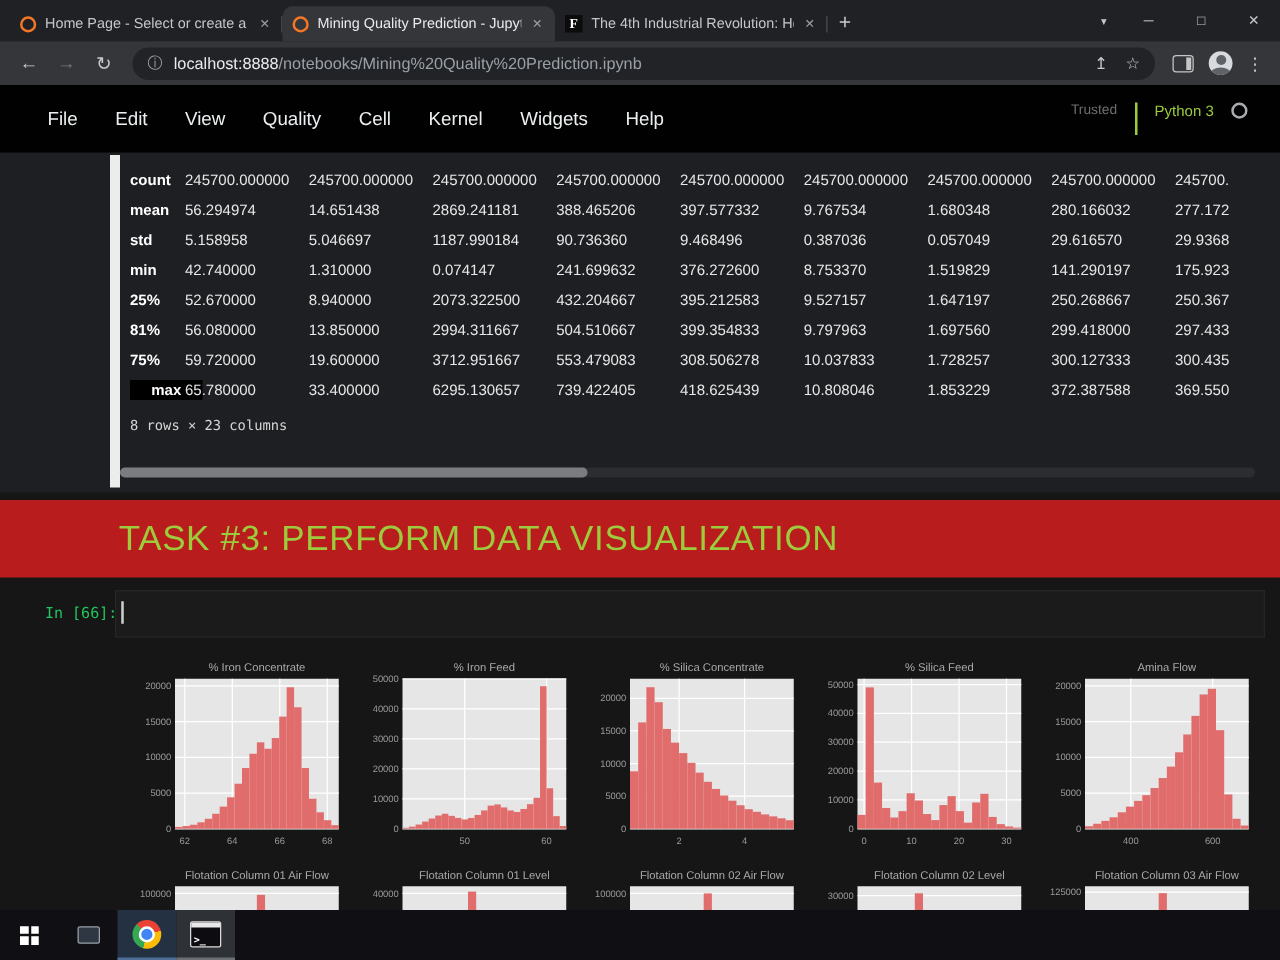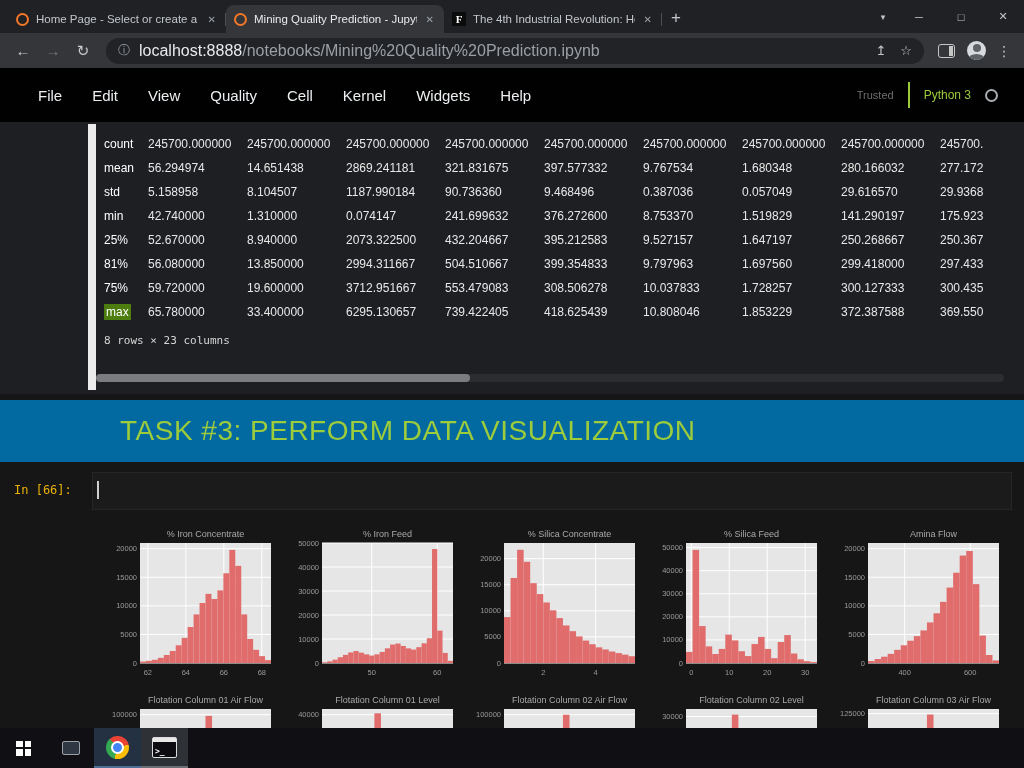--- a/index.html
+++ b/index.html
@@ -21,58 +21,58 @@
 #tab-right{margin-left:auto;display:flex;align-items:center;height:33px;color:#c3c7cb}
 .winbtn{width:42px;height:33px;display:flex;align-items:center;justify-content:center;font-size:11px}
 .winbtn.chev{width:30px;font-size:9px}
 
 
 #toolbar{height:35px;background:#35363a;display:flex;align-items:center;padding:0 10px;gap:4px}
 .nav-ic{width:26px;text-align:center;color:#c7cacd;font-size:15px}
 .nav-ic.dim{color:#74787d}
 #omnibox{flex:1;height:26px;background:#212327;border-radius:13px;display:flex;align-items:center;padding:0 12px;gap:9px;margin:0 6px;overflow:hidden}
 #omnibox .info{color:#9aa0a6;font-size:12px}
-.url{font-size:16px;white-space:nowrap;overflow:hidden;flex:1}
+.url{font-size:13px;white-space:nowrap;overflow:hidden;flex:1}
 .url .host{color:#e8eaed}
 .url .path{color:#9aa0a6}
 .ob-right{display:flex;gap:14px;color:#c7cacd;font-size:13px}
 .sidepanel-icon{width:17px;height:14px;border:1.5px solid #c4c7c5;border-radius:3px;position:relative;margin:0 4px}
 .sidepanel-icon::after{content:"";position:absolute;top:1px;right:1px;bottom:1px;width:4px;background:#c4c7c5}
 .avatar{width:19px;height:19px;border-radius:50%;background:#d7dade;position:relative;overflow:hidden;margin:0 4px}
 .avatar::before{content:"";position:absolute;top:3px;left:5.5px;width:8px;height:8px;border-radius:50%;background:#5f6368}
 .avatar::after{content:"";position:absolute;top:13px;left:1px;width:17px;height:11px;border-radius:50%;background:#5f6368}
 .kebab{color:#c7cacd;font-size:14px;width:20px;text-align:center}
 
 
 #menubar{height:54px;background:#010101;display:flex;align-items:center;padding:0 26px 0 38px;gap:30px;color:#eceff1;font-size:15px}
-#menubar-right{margin-left:auto;display:flex;align-items:center;gap:14px}
+#menubar-right{margin-left:auto;display:flex;align-items:flex-start;gap:14px}
 #trusted{color:#6f6f6f;font-size:11px}
 .kdiv{width:2px;height:26px;background:#9ccc3c}
 #kernel-name{color:#9ccc3c;font-size:12px}
 .kcircle{width:13px;height:13px;border:2px solid #a8adb2;border-radius:50%}
 
 
 #content{position:absolute;top:122px;left:0;width:1024px;height:606px;overflow:hidden}
 #cell-table{position:relative;height:272px;background:#1e1f22;overflow:hidden}
 #left-strip{position:absolute;left:88px;top:2px;width:8px;height:266px;background:#ececec}
 #desc-table{position:absolute;left:104px;top:10px}
 .trow{display:flex;height:24px;align-items:center}
-.tlabel{width:44px;font-weight:normal;font-size:12px;color:#fff}
-.tlabel .sel{background:#4d7c0f;padding:1px 2px}
+.tlabel{width:44px;font-weight:bold;font-size:12px;color:#fff}
+.tlabel .sel{background:#000000;padding:1px 17px}
 .tcell{width:99px;font-size:12px;color:#e8e8e8;white-space:nowrap;overflow:hidden}
 .dims{position:absolute;left:104px;top:212px;font:11px "DejaVu Sans Mono",monospace;color:#d6d6d6}
 .hscroll{position:absolute;left:96px;top:252px;width:908px;height:8px;background:#2c2d30;border-radius:4px}
 .hthumb{width:374px;height:8px;background:#7a7c7f;border-radius:4px}
 
-#cell-md{margin-top:6px;height:62px;background:#0369a1;display:flex;align-items:center;padding-left:120px}
+#cell-md{margin-top:6px;height:62px;background:#b91c1c;display:flex;align-items:center;padding-left:95px}
 #md-h{font-size:28px;font-weight:500;color:#9ccc3c;letter-spacing:.5px}
 
 #cell-code{margin-top:6px;height:46px;position:relative}
 .editor{position:absolute;left:92px;top:4px;right:12px;bottom:4px;background:#1b1b1b;border:1px solid #262626}
-.prompt{position:absolute;left:14px;top:15px;font:12px "DejaVu Sans Mono",monospace;color:#eab308}
+.prompt{position:absolute;left:36px;top:15px;font:12px "DejaVu Sans Mono",monospace;color:#22c55e}
 .cursor{position:absolute;left:97px;top:13px;width:2px;height:18px;background:#cfcfcf}
 
 #plots{margin-top:14px;margin-left:100px;width:916px}
 .prow{display:flex}
 .prow2{margin-top:8px}
 .chart{width:182px;height:158px;flex:none}
 
 
 #taskbar{position:absolute;left:0;bottom:0;width:1024px;height:40px;background:#101014;display:flex;z-index:9}
 .tbtn{width:47px;display:flex;align-items:center;justify-content:center}
@@ -166,31 +166,31 @@
             <div class="tcell">245700.000000</div>
             <div class="tcell">245700.000000</div>
             <div class="tcell">245700.000000</div>
             <div class="tcell">245700.</div>
           </div>
           <div class="trow">
             <div class="tlabel"><span>mean</span></div>
             <div class="tcell">56.294974</div>
             <div class="tcell">14.651438</div>
             <div class="tcell">2869.241181</div>
-            <div class="tcell">321.831675</div>
+            <div class="tcell">388.465206</div>
             <div class="tcell">397.577332</div>
             <div class="tcell">9.767534</div>
             <div class="tcell">1.680348</div>
             <div class="tcell">280.166032</div>
             <div class="tcell">277.172</div>
           </div>
           <div class="trow">
             <div class="tlabel"><span>std</span></div>
             <div class="tcell">5.158958</div>
-            <div class="tcell">8.104507</div>
+            <div class="tcell">5.046697</div>
             <div class="tcell">1187.990184</div>
             <div class="tcell">90.736360</div>
             <div class="tcell">9.468496</div>
             <div class="tcell">0.387036</div>
             <div class="tcell">0.057049</div>
             <div class="tcell">29.616570</div>
             <div class="tcell">29.9368</div>
           </div>
           <div class="trow">
             <div class="tlabel"><span>min</span></div>

